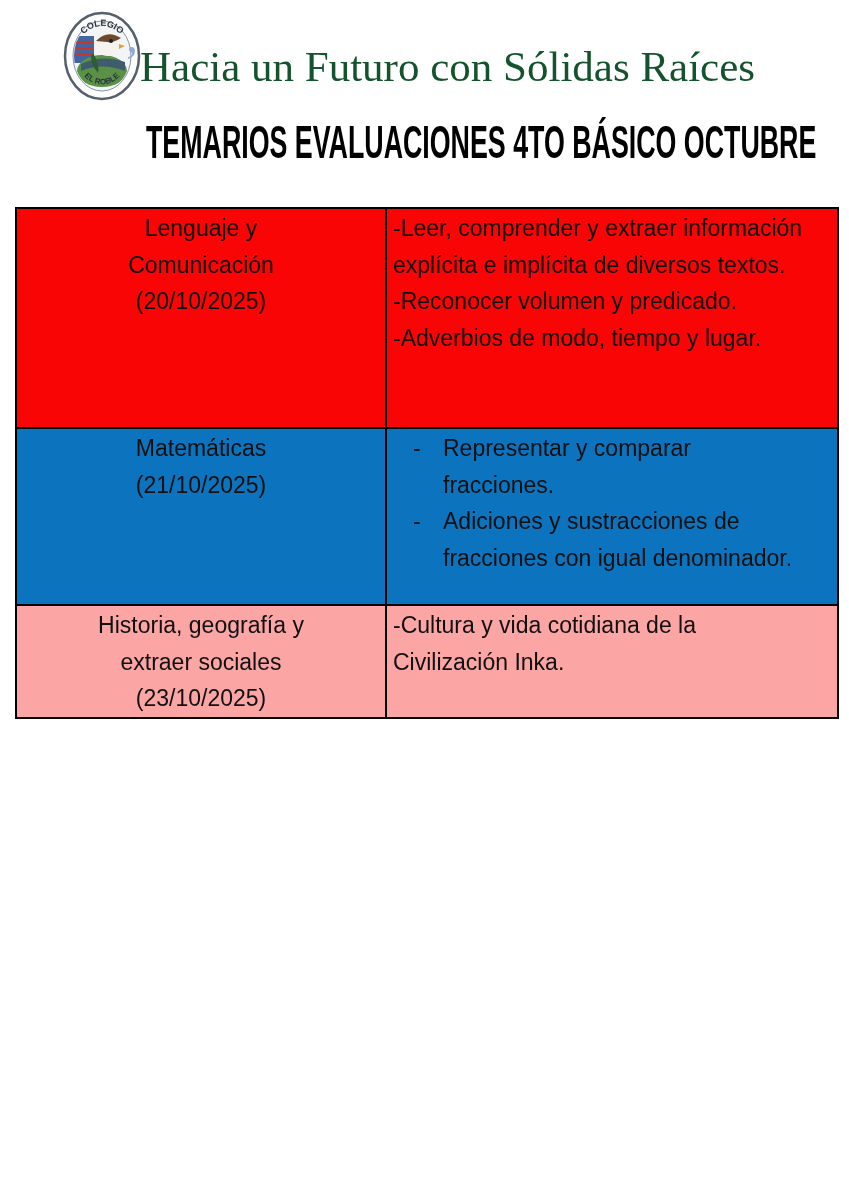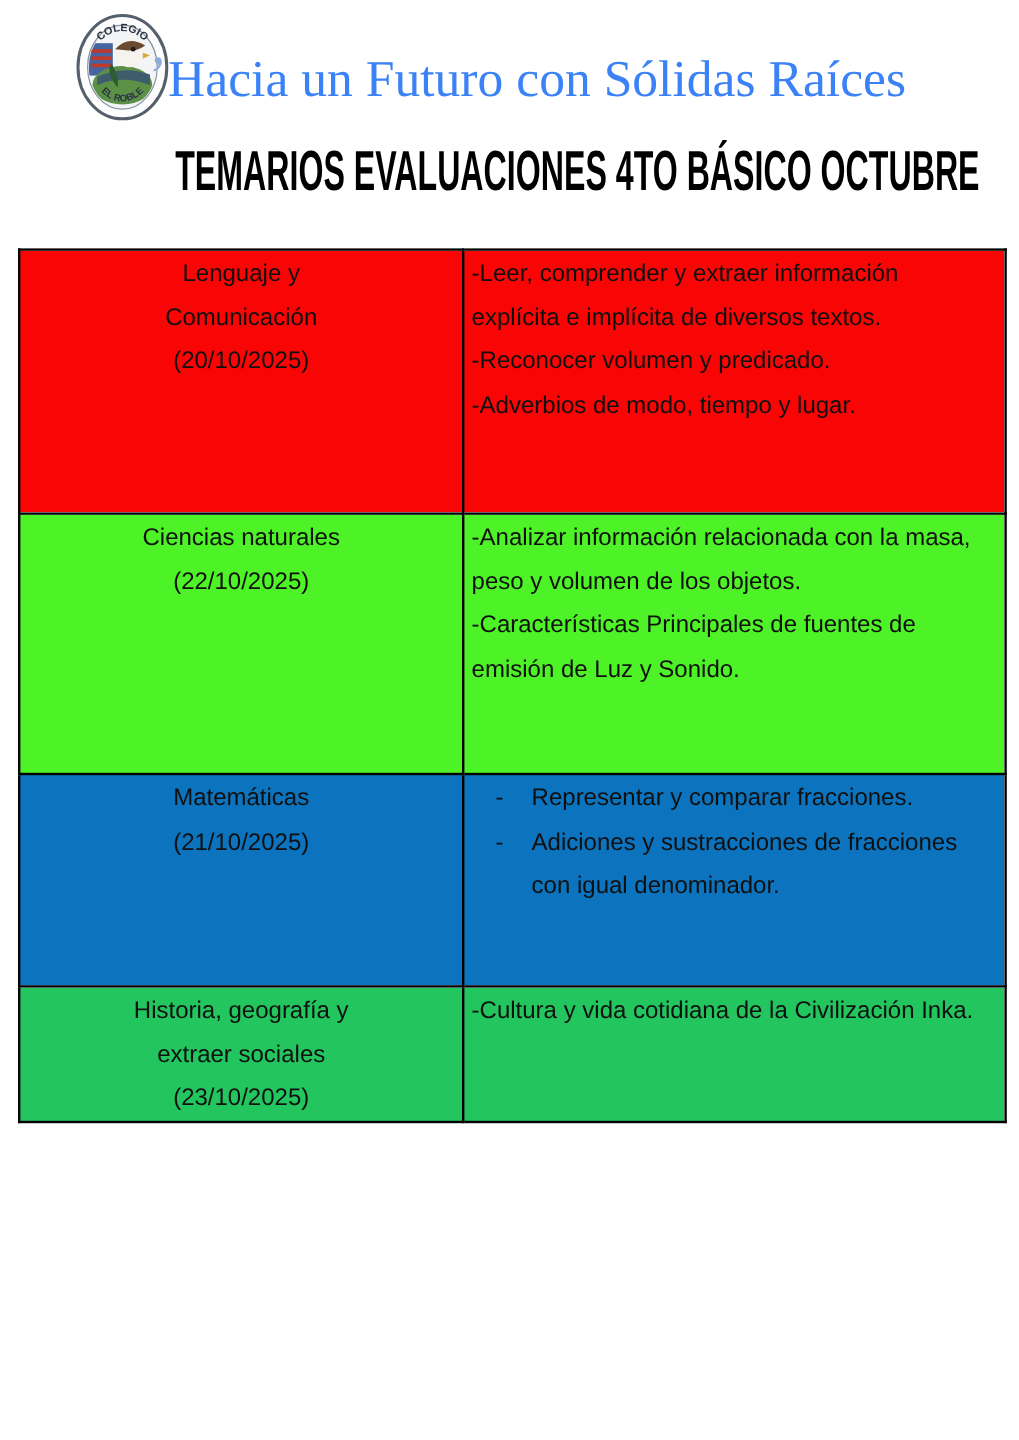--- a/index.html
+++ b/index.html
@@ -40,21 +40,21 @@
   
   table.sched{
     position:absolute;left:15px;top:207px;
     border-collapse:collapse;
     table-layout:fixed;
     width:822px;
   }
   table.sched td{
     border:2px solid #000;
     vertical-align:top;
-    font-size:20px;
+    font-size:23px;
     line-height:36.5px;
     overflow:hidden;
   }
   td.subj{
     text-align:center;
     padding:1px 2px 0 2px;
   }
   td.topics{
     padding:1px 2px 16px 6px;
   }
@@ -94,21 +94,21 @@
     <text font-size="9" font-weight="bold" fill="#2a3440" font-family="Liberation Sans, sans-serif">
       <textPath href="#arcTop" startOffset="50%" text-anchor="middle">COLEGIO</textPath>
     </text>
     <text font-size="8" font-weight="bold" fill="#2a3440" font-family="Liberation Sans, sans-serif">
       <textPath href="#arcBottom" startOffset="50%" text-anchor="middle">EL ROBLE</textPath>
     </text>
   </svg>
 
   <span class="flourish" style="color: rgb(143, 171, 220);">’</span>
 
-  <div class="slogan" style="color: #3b82f6;">Hacia un Futuro con Sólidas Raíces</div>
+  <div class="slogan" style="color: #14532d;">Hacia un Futuro con Sólidas Raíces</div>
 
   <div class="doc-title" style="color: rgb(0, 0, 0);">TEMARIOS EVALUACIONES 4TO BÁSICO OCTUBRE</div>
 
   <table class="sched" style="color: rgb(16, 16, 16);">
     <colgroup>
         <col style="width:370px">
         <col style="width:452px">
       </colgroup>
     <tbody>
 
@@ -118,49 +118,39 @@
           <div>Comunicación</div>
           <div>(20/10/2025)</div>
         </td>
         <td class="topics">
           <div class="para">-Leer, comprender y extraer información explícita e implícita de diversos textos.</div>
           <div class="para">-Reconocer volumen y predicado.</div>
           <div class="para">-Adverbios de modo, tiempo y lugar.</div>
         </td>
       </tr>
 
-      <tr style="height: 217px; background-color: rgb(77, 242, 39);">
-        <td class="subj">
-          <div>Ciencias naturales</div>
-          <div>(22/10/2025)</div>
-        </td>
-        <td class="topics">
-          <div class="para">-Analizar información relacionada con la masa, peso y volumen de los objetos.</div>
-          <div class="para">-Características Principales de fuentes de emisión de Luz y Sonido.</div>
-        </td>
-      </tr>
 
       <tr style="height: 177px; background-color: rgb(12, 115, 190);">
         <td class="subj">
           <div>Matemáticas</div>
           <div>(21/10/2025)</div>
         </td>
         <td class="topics">
           <div class="dash-item">
             <span class="dash">-</span>
             <span class="dash-text">Representar y comparar fracciones.</span>
           </div>
           <div class="dash-item">
             <span class="dash">-</span>
             <span class="dash-text">Adiciones y sustracciones de fracciones con igual denominador.</span>
           </div>
         </td>
       </tr>
 
-      <tr style="height: 107px; background-color: #22c55e; margin-left: 20px;">
+      <tr style="height: 107px; background-color: #fca5a5; margin-left: 20px;">
         <td class="subj">
           <div>Historia, geografía y</div>
           <div>extraer sociales</div>
           <div>(23/10/2025)</div>
         </td>
         <td class="topics">
           <div class="para">-Cultura y vida cotidiana de la Civilización Inka.</div>
         </td>
       </tr>
 

